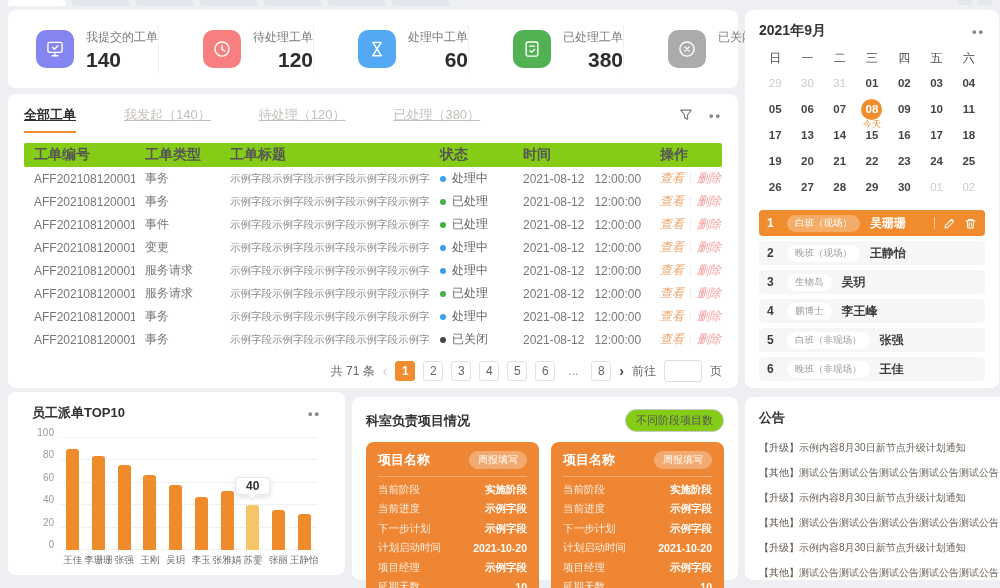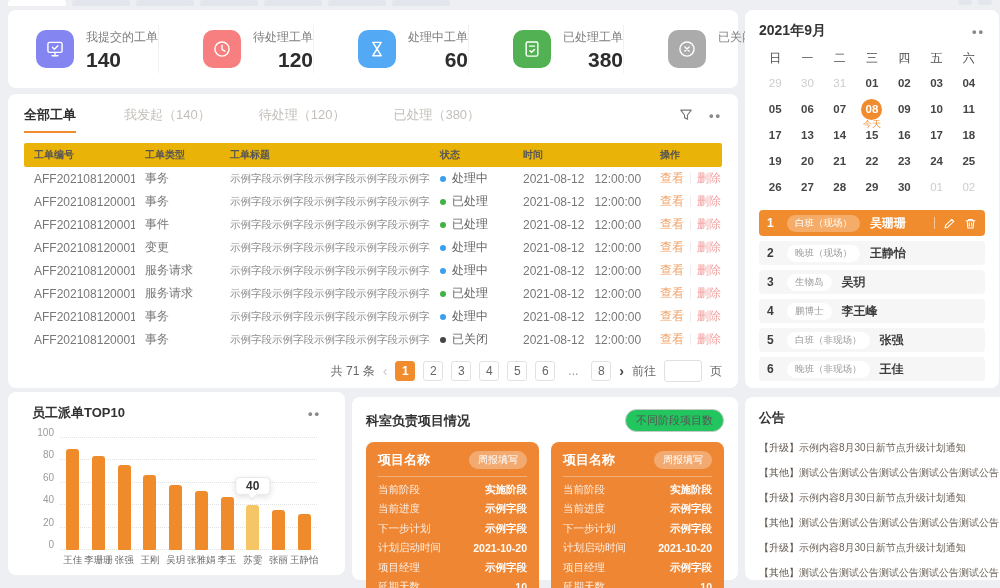--- a/index.html
+++ b/index.html
@@ -18,34 +18,34 @@
   .stats-panel { left:8px; top:10px; width:730px; height:78px; display:flex; align-items:center; }
   .stat-card { flex:1; display:flex; align-items:center; gap:12px; padding:0 0 0 44px; height:48px; cursor:pointer; }
   .stat-card + .stat-card { border-left:1px solid #f0f1f3;text-align:right; }
   .stat-icon { width:38px; height:38px; border-radius:10px; display:flex; align-items:center; justify-content:center; flex:none; }
   .stat-label { font-size:12px; color:#7d7d7d; margin-bottom:3px; white-space:nowrap; }
   .stat-value { font-size:21px; font-weight:bold; color:#2d2d2d; line-height:1; }
 
   
   .orders-panel { left:8px; top:94px; width:730px; height:294px; padding:12px 16px 10px; }
   .order-tabs { display:flex; align-items:flex-start; gap:48px; }
-  .order-tab { font-size:13px; color:#c3beb9; padding-bottom:7px; border-bottom:2px solid transparent; cursor:pointer; white-space:nowrap; }
+  .order-tab { font-size:13px; color:#c3beb9; padding-bottom:7px; border-bottom:2px solid transparent; cursor:pointer; white-space:nowrap;text-decoration:underline; }
   .order-tab[data-active="true"] { color:#2f2f2f; font-weight:bold; border-color:#f08c2e; }
   .table-tools { margin-left:auto; display:flex; align-items:center; gap:16px; color:#777; }
   .dots { font-size:13px; font-weight:bold; color:#8a8a8a; letter-spacing:2px; cursor:pointer; line-height:1; }
   .grid-row { display:grid; grid-template-columns:111px 85px 210px 83px 137px 72px; align-items:center; }
-  .thead { background:#eab308; height:24px; margin-top:10px; border-radius:2px; font-size:10px; font-weight:bold; color:#555; }
+  .thead { background:#84cc16; height:24px; margin-top:10px; border-radius:2px; font-size:14px; font-weight:bold; color:#555; }
   .thead > div { padding-left:10px; }
   .trow { height:23px; font-size:12px; color:#777; }
   .trow > div { padding-left:10px; white-space:nowrap; overflow:hidden; }
   .cell-title { font-size:10.5px; color:#8d8d8d; }
   .cell-status { display:flex; align-items:center; gap:6px; color:#666; }
   .status-dot { width:6px; height:6px; border-radius:50%; flex:none; }
   .cell-time { display:flex; gap:10px; }
-  .cell-actions { display:flex; align-items:center; gap:6px; }
+  .cell-actions { display:flex; align-items:center; gap:6px;font-style:italic; }
   .link-view { color:#f0a268; cursor:pointer; }
   .link-del { color:#f49f9f; cursor:pointer; }
   .action-sep { width:1px; height:11px; background:#eee; }
   .pagination { display:flex; justify-content:flex-end; align-items:center; gap:8px; margin-top:9px; font-size:12px; color:#666; }
   .page-btn { min-width:20px; height:20px; padding:0 4px; border:1px solid #e2e2e2; border-radius:3px; background:#fff; display:flex; align-items:center; justify-content:center; font-size:12px; color:#666; cursor:pointer; }
   .page-btn[data-active="true"] { background:#f08c2e; border-color:#f08c2e; color:#fff; font-weight:bold; }
   .page-btn[data-ellipsis="true"] { border:none; background:transparent; color:#999; }
   .page-arrow { font-size:14px; cursor:pointer; line-height:1; }
   .page-arrow.prev { color:#c9c9c9; }
   .page-arrow.next { color:#444; font-weight:bold; }
@@ -60,21 +60,21 @@
   .ytick { position:absolute; left:-28px; width:22px; text-align:right; font-size:10px; color:#9b9b9b; transform:translateY(-50%); }
   .bar-area { position:absolute; left:0; right:0; top:0; bottom:20px; display:flex; align-items:flex-end; }
   .bar-slot { flex:1; position:relative; height:100%; display:flex; align-items:flex-end; justify-content:center; }
   .bar { width:13px; border-radius:3px 3px 1px 1px; background:#ef8b2b; }
   .bar-label { position:absolute; bottom:-17px; left:50%; transform:translateX(-50%); font-size:9.5px; color:#6a6a6a; white-space:nowrap; }
   .bar-tooltip { position:absolute; left:50%; transform:translateX(-50%); background:#fff; border:1px solid #e8e8e8; border-radius:4px; box-shadow:0 2px 6px rgba(0,0,0,.12); padding:1px 10px; font-size:12px; font-weight:bold; color:#333; }
   .bar-tooltip::after { content:''; position:absolute; left:50%; bottom:-4px; width:7px; height:7px; background:#fff; border-right:1px solid #e8e8e8; border-bottom:1px solid #e8e8e8; transform:translateX(-50%) rotate(45deg); }
 
   
   .projects-panel { left:352px; top:397px; width:386px; height:183px; padding:12px 14px; }
-  .pill-btn { border:1px solid #c9c9c9; border-radius:12px; background:#22c55e; padding:3px 10px; font-size:11px; color:#555; cursor:pointer; white-space:nowrap; }
+  .pill-btn { border:1px solid #c9c9c9; border-radius:12px; background:#84cc16; padding:3px 10px; font-size:11px; color:#555; cursor:pointer; white-space:nowrap; }
   .project-cards { display:flex; gap:12px; margin-top:10px; }
   .project-card { flex:1; background:#ee8633; border-radius:8px; padding:9px 12px 7px; color:#fff; }
   .pc-head { display:flex; align-items:center; justify-content:space-between; padding-bottom:7px; border-bottom:1px solid rgba(255,255,255,.35); }
   .pc-name { font-size:13px; font-weight:bold; }
   .pc-badge { background:rgba(255,255,255,.3); border-radius:10px; padding:2px 9px; font-size:10px; cursor:pointer; white-space:nowrap; }
   .pc-field { display:flex; align-items:center; justify-content:space-between; margin-top:5.5px; font-size:10.5px; }
   .pc-field .lab { color:rgba(255,255,255,.85); }
   .pc-field .val { font-weight:bold; }
 
   
@@ -441,26 +441,26 @@
         </div>
         <div class="bar-slot">
           <div class="bar" style="height: 75.04px; background: rgb(239, 139, 43);"></div>
           <div class="bar-label">王刚</div>
         </div>
         <div class="bar-slot">
           <div class="bar" style="height: 64.96px; background: rgb(239, 139, 43);"></div>
           <div class="bar-label">吴玥</div>
         </div>
         <div class="bar-slot">
+          <div class="bar" style="height: 52.64px; background: rgb(239, 139, 43);"></div>
+          <div class="bar-label">李玉</div>
+        </div>
+        <div class="bar-slot">
           <div class="bar" style="height: 59.36px; background: rgb(239, 139, 43);"></div>
           <div class="bar-label">张雅娟</div>
-        </div>
-        <div class="bar-slot">
-          <div class="bar" style="height: 52.64px; background: rgb(239, 139, 43);"></div>
-          <div class="bar-label">李玉</div>
         </div>
         <div class="bar-slot">
           <div class="bar-tooltip" style="bottom: 54.8px;">40</div>
           <div class="bar" style="height: 44.8px; background: rgb(246, 197, 102);"></div>
           <div class="bar-label">苏雯</div>
         </div>
         <div class="bar-slot">
           <div class="bar" style="height: 40.32px; background: rgb(239, 139, 43);"></div>
           <div class="bar-label">张丽</div>
         </div>

